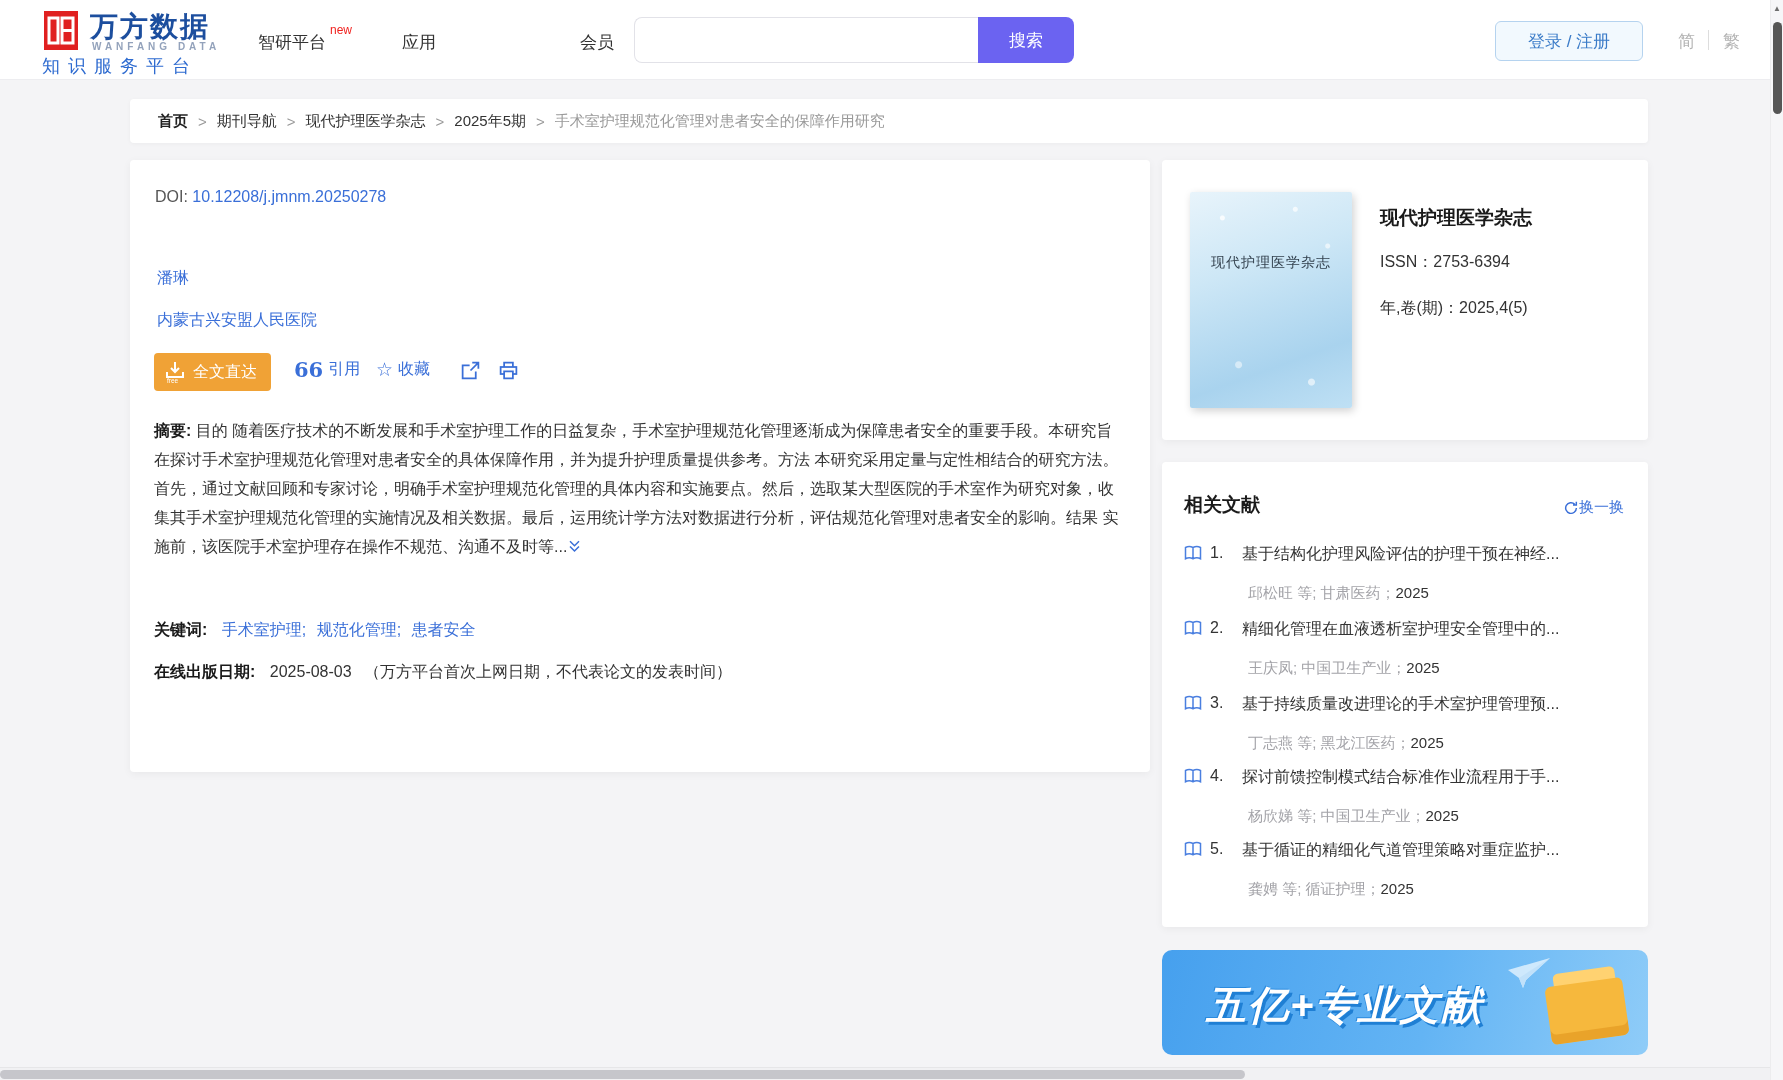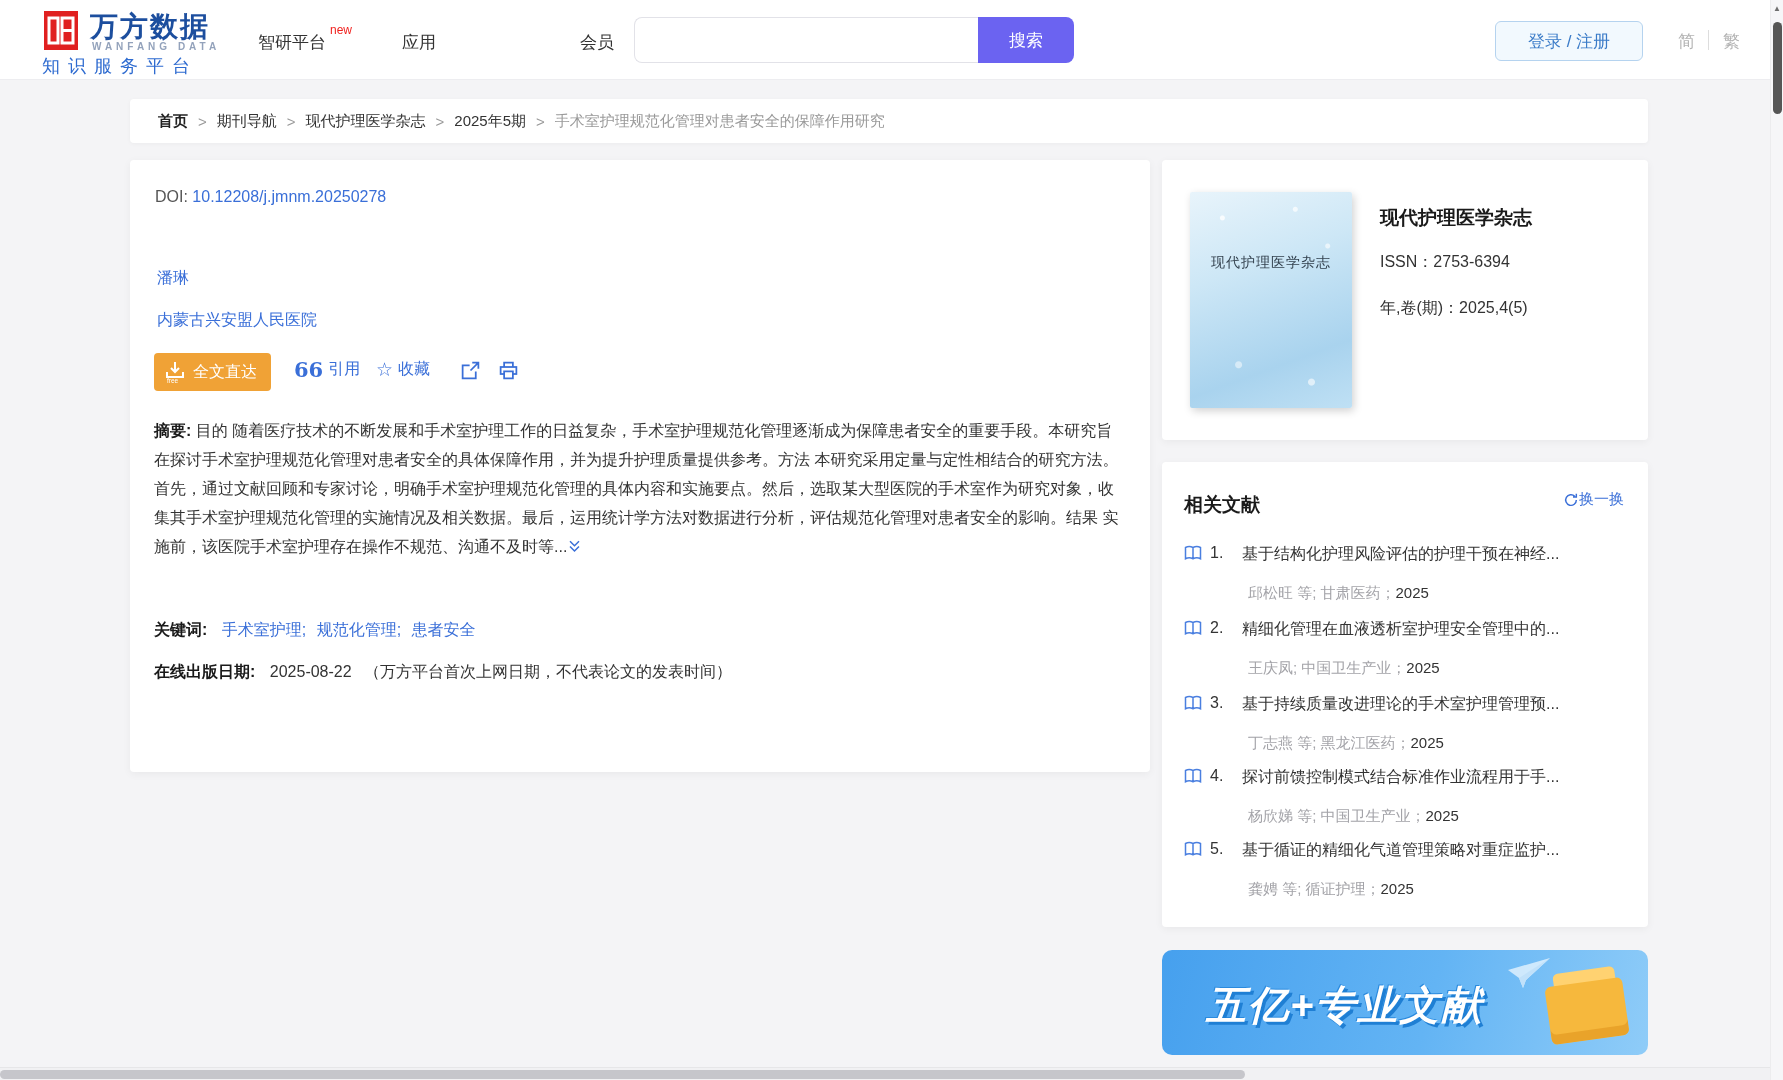--- a/index.html
+++ b/index.html
@@ -85,21 +85,21 @@
       radial-gradient(circle at 75% 88%, rgba(255,255,255,.6) 3px, transparent 4px); }
   .cover-title { position:absolute; left:0; top:62px; width:100%; text-align:center; font-size:14px; color:#33414e; letter-spacing:1px; }
   .j-name { position:absolute; left:218px; top:45px; font-size:19px; font-weight:bold; color:#1a1a1a; cursor:pointer; }
   .j-line { position:absolute; left:218px; font-size:16px; color:#333; }
   .j-issn { top:92px; }
   .j-vol { top:138px; }
 
   
   .related-card { left:1162px; top:462px; width:486px; height:465px; }
   .rel-title { position:absolute; left:22px; top:30px; font-size:19px; font-weight:bold; color:#1a1a1a; }
-  .rel-refresh { position:absolute; right:24px; top:28px; font-size:15px; color:#3a6fd8; cursor:pointer; display:flex; align-items:center; gap:0; }
+  .rel-refresh { position:absolute; right:24px; top:36px; font-size:15px; color:#3a6fd8; cursor:pointer; display:flex; align-items:center; gap:0; }
   .rel-item-title { position:absolute; left:22px; font-size:16px; color:#333; width:440px; display:flex; gap:8px; cursor:pointer; }
   .rel-no { width:24px; flex:none; }
   .rel-text { white-space:nowrap; overflow:hidden; }
   .rel-meta { position:absolute; left:86px; font-size:15px; color:#a3a3a8; }
   .rel-meta .rel-year { color:#333; }
   .book-ico { flex:none; margin-top:1px; }
 
   
   .banner { position:absolute; left:1162px; top:950px; width:486px; height:105px; border-radius:10px; background:linear-gradient(105deg,#46a0ee 0%,#63b4f4 55%,#8fccf8 100%); overflow:hidden; cursor:pointer; }
   .banner-text { position:absolute; left:44px; top:28px; font-size:40px; font-weight:bold; font-style:italic; color:#fff; letter-spacing:2px; text-shadow:3px 3px 0 #1f7fd4, -1px -1px 0 #2a8ade; white-space:nowrap; }
@@ -215,21 +215,21 @@
 
     <div class="kw-row">
       <b>关键词:</b>
       <span class="kw-link">手术室护理;</span>
       <span class="kw-link">规范化管理;</span>
       <span class="kw-link">患者安全</span>
     </div>
 
     <div class="date-row">
       <b>在线出版日期:</b>
-      <span>2025-08-22</span>
+      <span>2025-08-03</span>
       <span class="date-note">（万方平台首次上网日期，不代表论文的发表时间）</span>
     </div>
 
   </div>
 
   <div class="card journal-card">
     <div class="cover">
       <div class="cover-net"></div>
       <div class="cover-title">现代护理医学杂志</div>
     </div>

